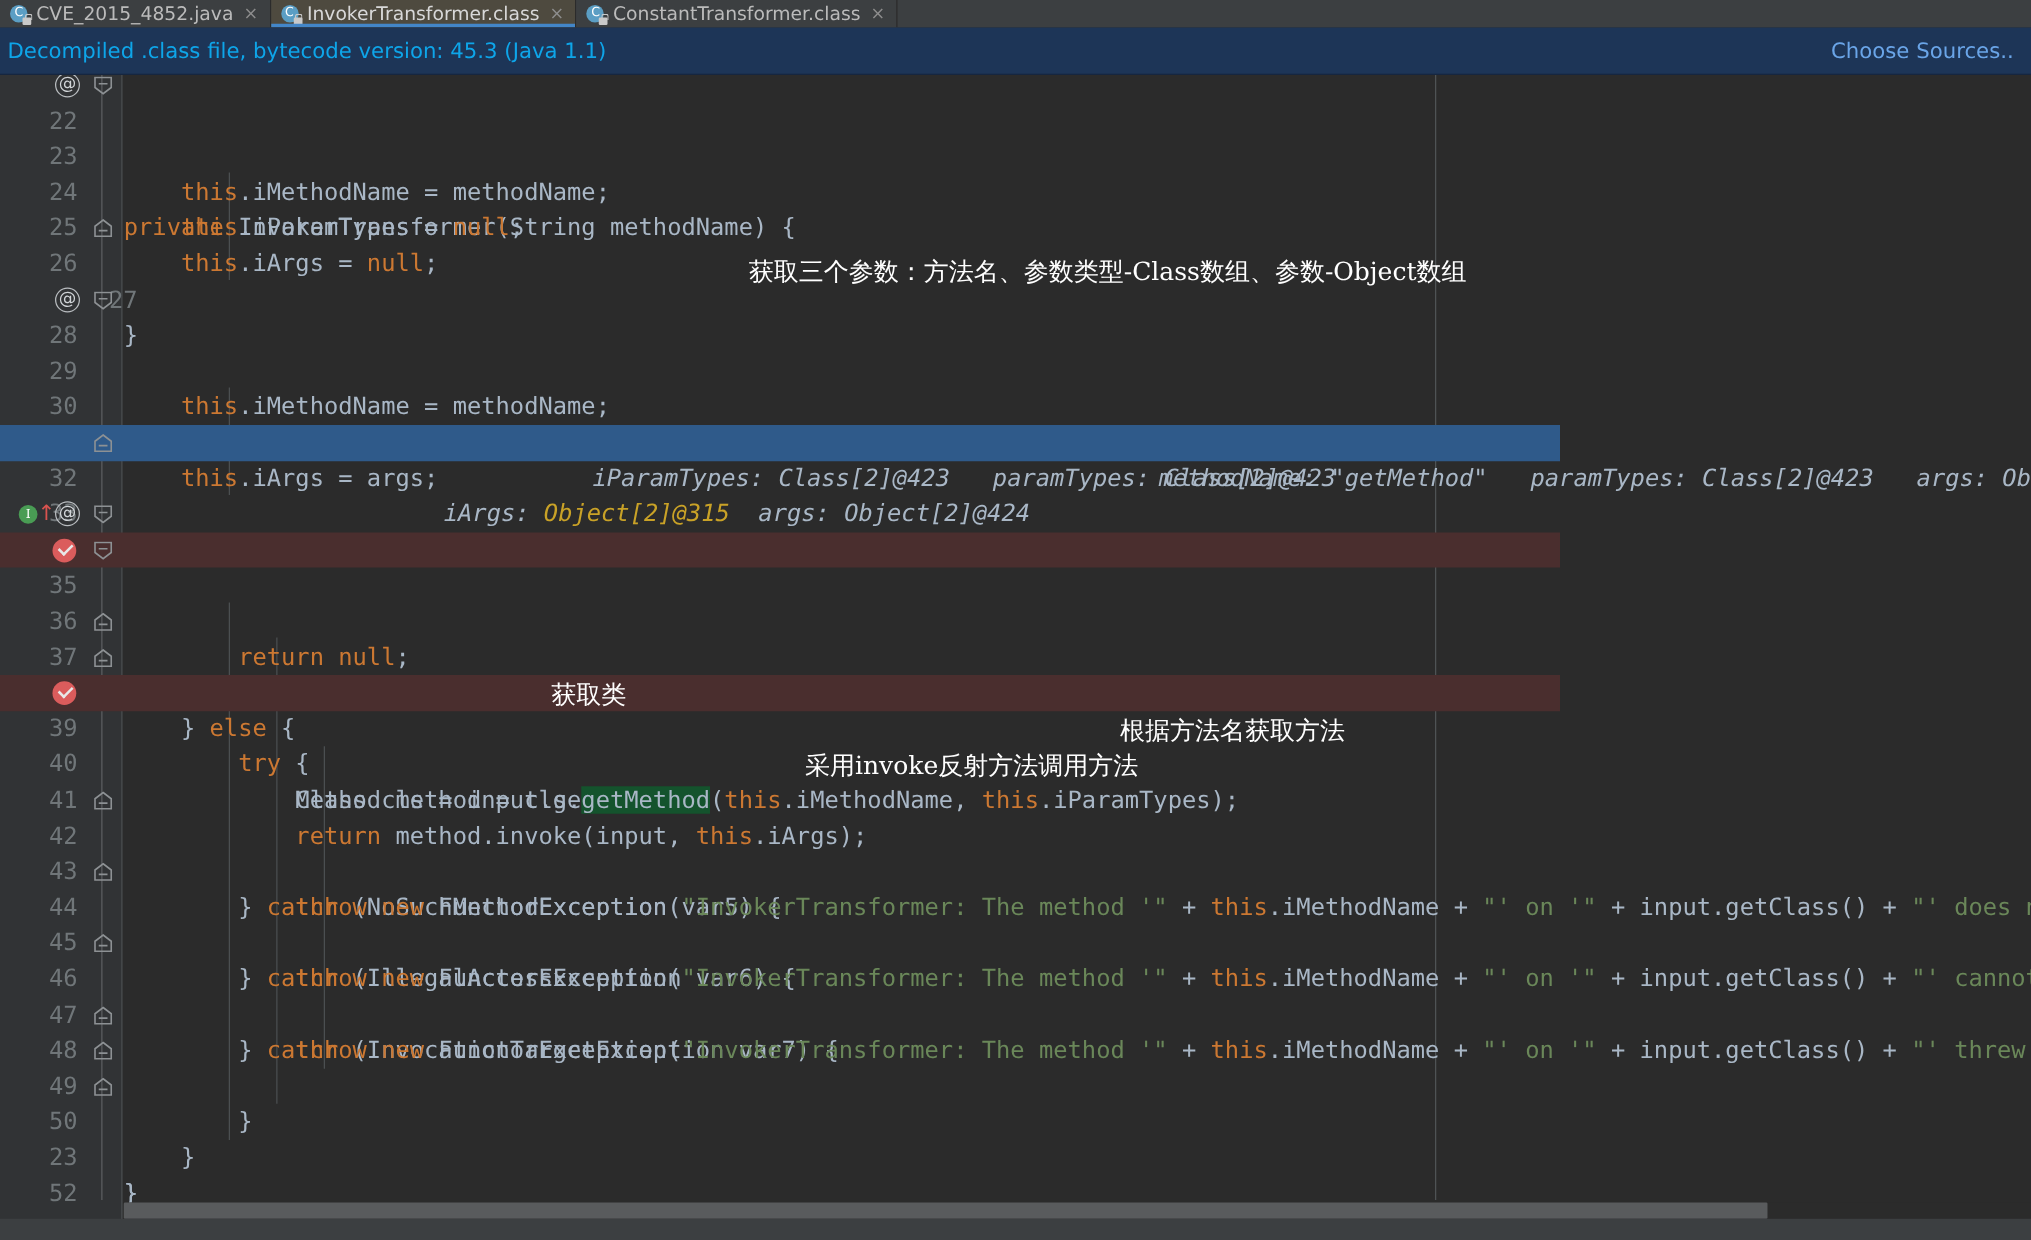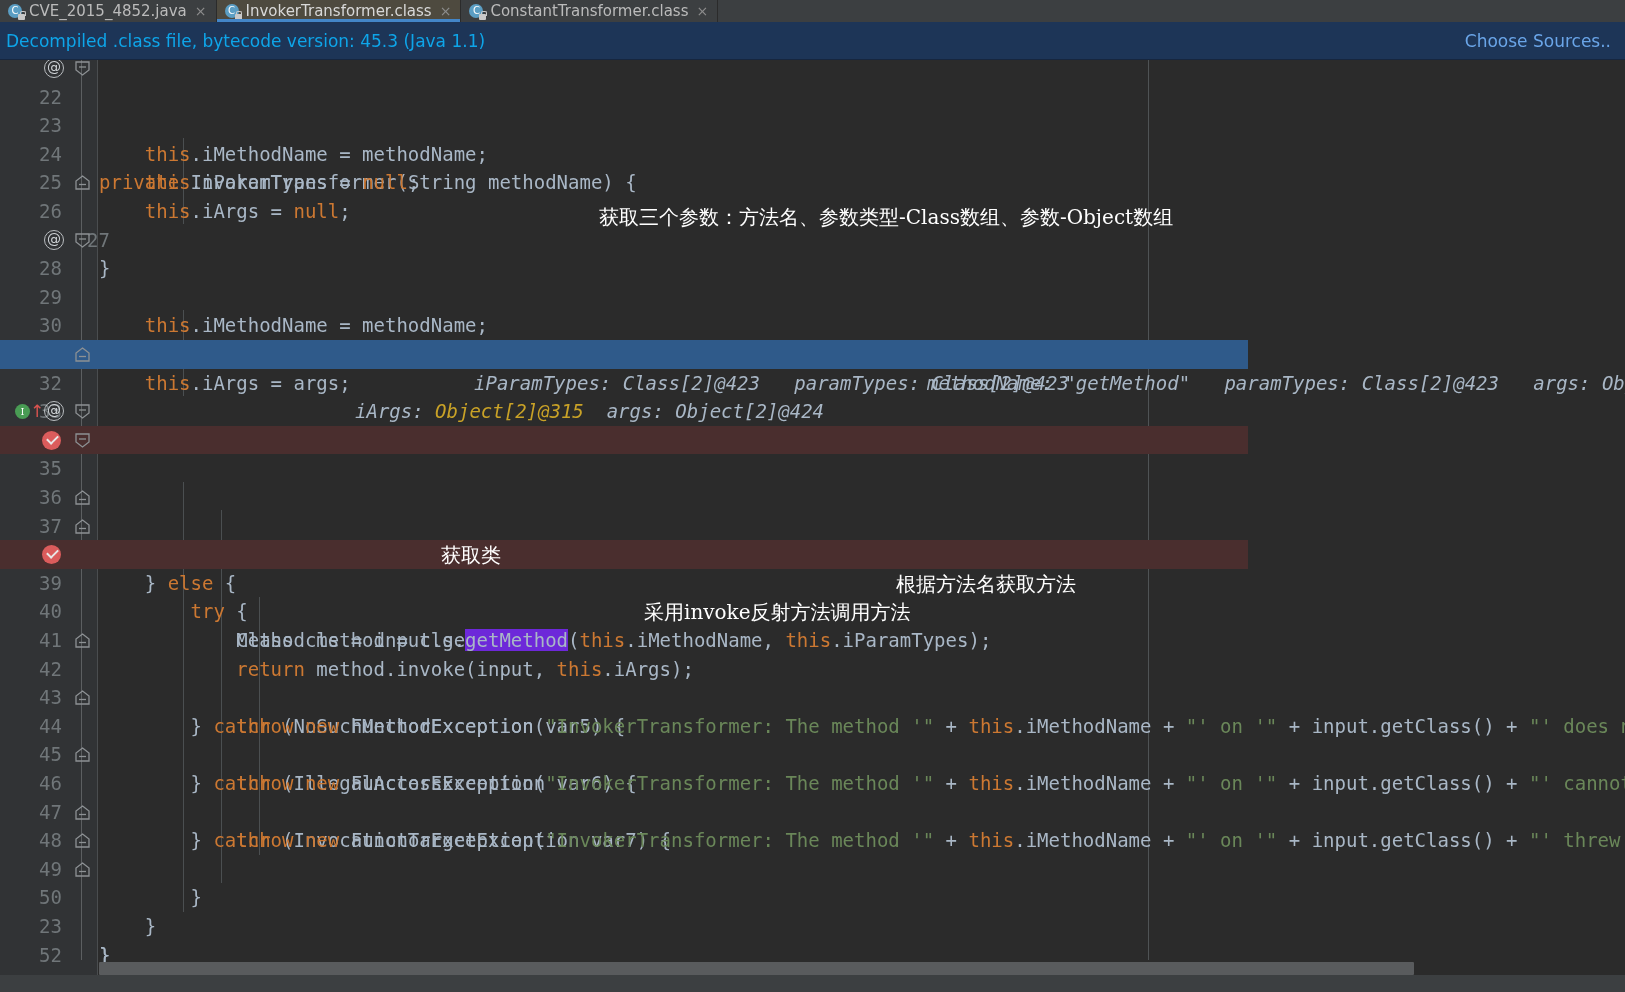--- a/index.html
+++ b/index.html
@@ -153,21 +153,21 @@
     color: #d9534f; font-size: 17px; line-height: 19px;
     font-family: "DejaVu Sans", sans-serif;
   }
 
   
   .kw   { color: #cc7832; }
   .str  { color: #6a8759; }
   .type { color: #a9b7c6; }
   .hint { color: #787878; font-style: italic; }
   .hint-orange { color: #c9a227; font-style: italic; }
-  .occ  { background: #6d28d9; }
+  .occ  { background: #14532d; }
 
   .ann {
     position: absolute;
     color: #ffffff;
     font-family: "DejaVu Serif", serif;
     font-size: 20px;
     white-space: pre;
   }
 
   
@@ -347,20 +347,21 @@
       <span class="bp-icon" style="left:42px; top:5px;"></span>
       <span class="fold" style="left:75px;"><svg width="15" height="15">
             <path d="M1 1 h13 v8 l-6.5 5 L1 9 Z" fill="none" stroke="#8d9194" stroke-width="1.3"></path>
             <path d="M4 6 h7" stroke="#8d9194" stroke-width="1.3"></path>
           </svg></span>
       <span class="code" style="left:99px;">    <span class="kw">if</span> (input == <span class="kw">null</span>) {</span>
     </div>
 
     <div class="row" style="top:394.4px;">
       <span class="ln">36</span>
+      <span class="code">        <span class="kw">return null</span>;</span>
     </div>
 
     <div class="row" style="top:423px;">
       <span class="ln">37</span>
       <span class="fold"><svg width="15" height="15">
             <path d="M7.5 1 L14 6 v8 H1 V6 Z" fill="none" stroke="#8d9194" stroke-width="1.3"></path>
             <path d="M4 9.5 h7" stroke="#8d9194" stroke-width="1.3"></path>
           </svg></span>
       <span class="code">    } <span class="kw">else</span> {</span>
     </div>

